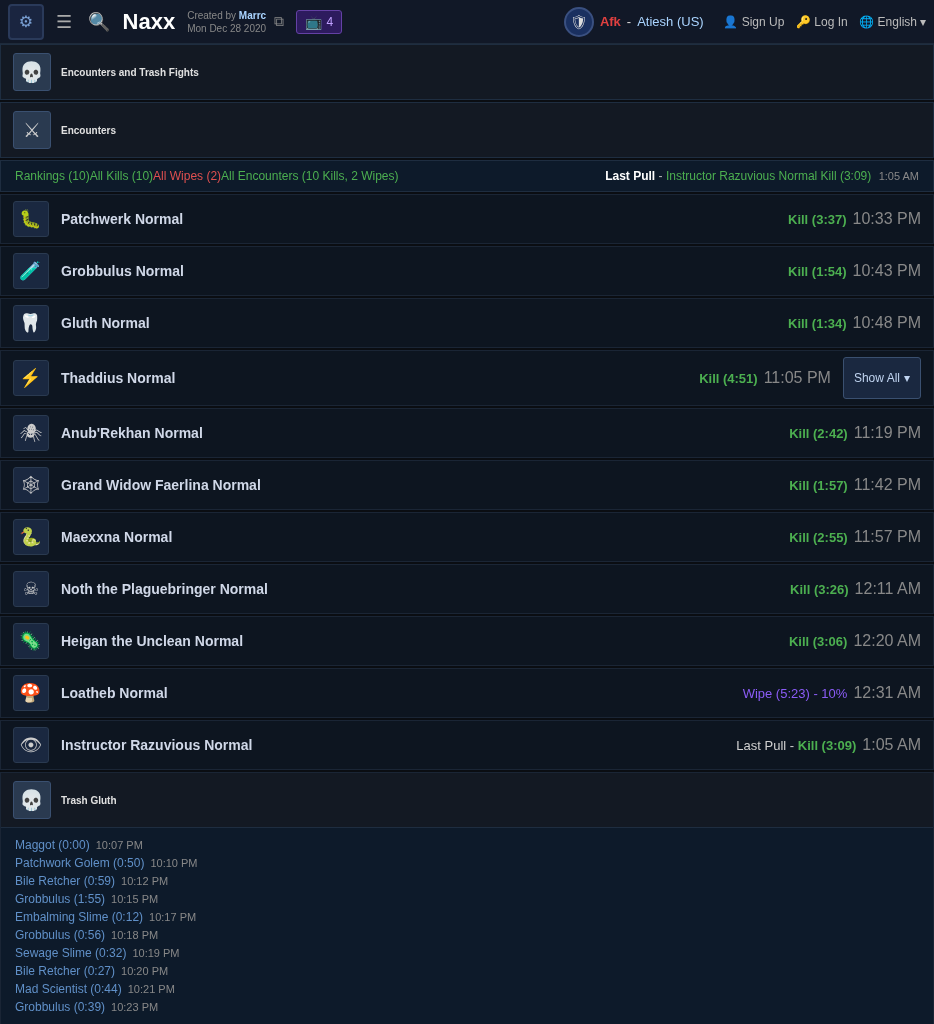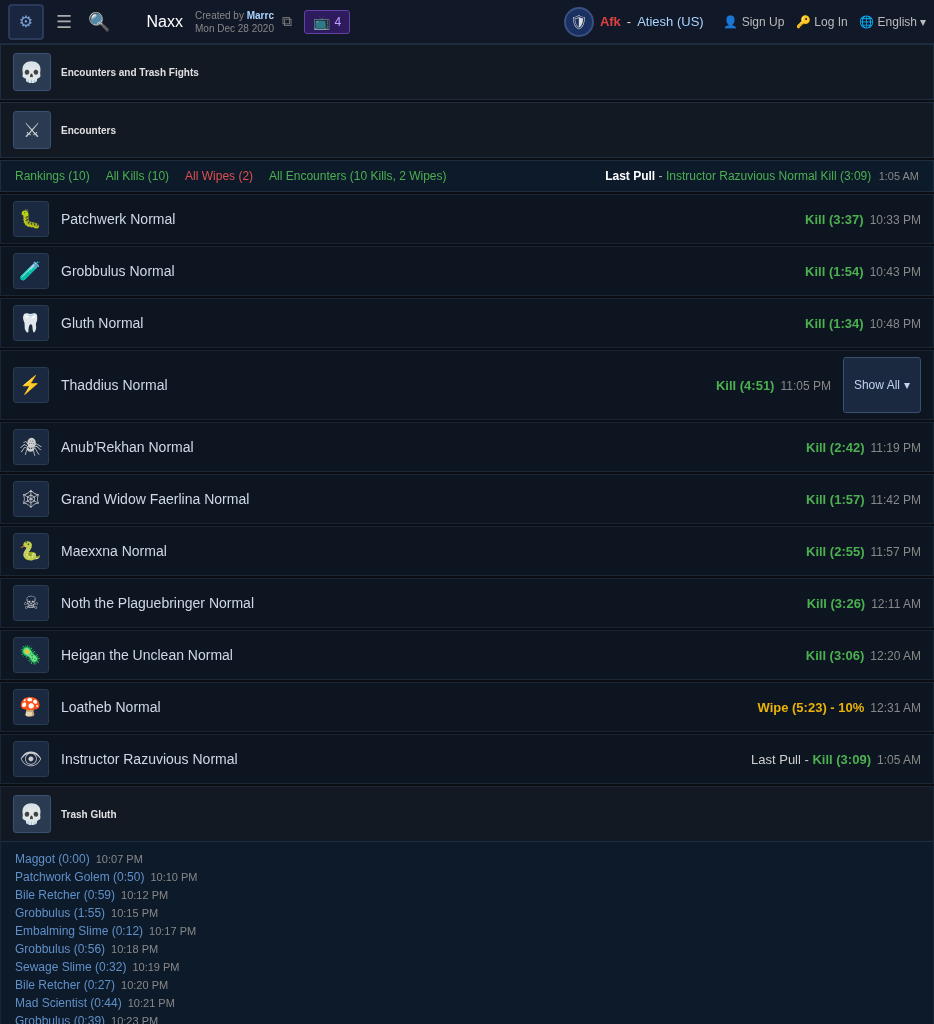--- a/index.html
+++ b/index.html
@@ -40,25 +40,24 @@
       cursor: pointer;
       padding: 4px;
     }
     .header-search {
       font-size: 18px;
       color: #aaa;
       cursor: pointer;
       padding: 4px;
     }
     .header-site-name {
-      font-size: 16px;
-      font-weight: normal;
+      font-size: 22px;
+      font-weight: bold;
       color: #fff;
       margin-right: 4px;
-      margin-left: 24px;
     }
     .header-created-by {
       display: flex;
       flex-direction: column;
       font-size: 10px;
       color: #888;
       line-height: 1.3;
     }
     .header-created-by span.name {
       color: #aad4ff;
@@ -164,21 +163,20 @@
       color: #e0e0e0;
     }
 
     
     .filter-bar {
       background: #0d1a2a;
       border: 1px solid #1e2d40;
       padding: 8px 14px;
       display: flex;
       align-items: center;
-      gap: 16px;
       flex-wrap: wrap;
       margin-bottom: 2px;
     }
     .filter-link {
       color: #4caf50;
       font-size: 12px;
       cursor: pointer;
       text-decoration: none;
     }
     .filter-link.red { color: #e05050; }
@@ -212,38 +210,38 @@
       background: #1a2840;
       display: flex;
       align-items: center;
       justify-content: center;
       font-size: 18px;
     }
     .encounter-name {
       flex: 1;
       font-size: 14px;
       color: #d0d8e8;
-      font-weight: 400;
+      font-weight: 700;
     }
     .encounter-result {
       font-size: 13px;
     }
     .kill-green { color: #4caf50; font-weight: bold; }
-    .wipe-red { color: #eab308; font-weight: bold; }
+    .wipe-red { color: #8b5cf6; font-weight: normal; }
     .last-pull-text { color: #d0d0d0; font-weight: normal; }
     .encounter-time {
       color: #888;
-      font-size: 12px;
+      font-size: 16px;
       margin-left: 6px;
     }
     .show-all-btn {
       background: #1a2840;
       border: 1px solid #3a5070;
       color: #c0d4f0;
-      padding: 20px 10px;
+      padding: 13px 10px;
       font-size: 12px;
       cursor: pointer;
       border-radius: 3px;
       display: flex;
       align-items: center;
       gap: 4px;
       margin-left: auto;
     }
 
     

